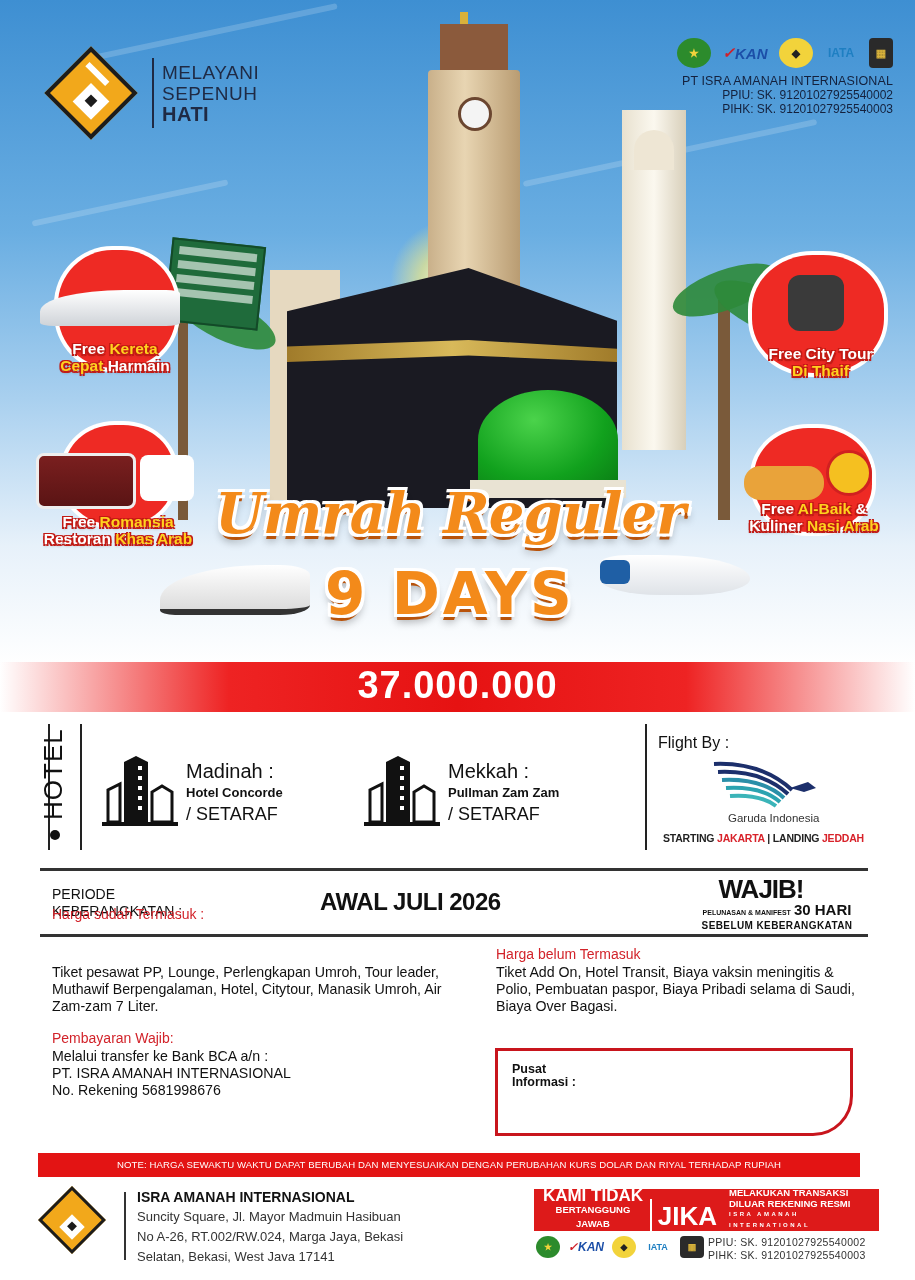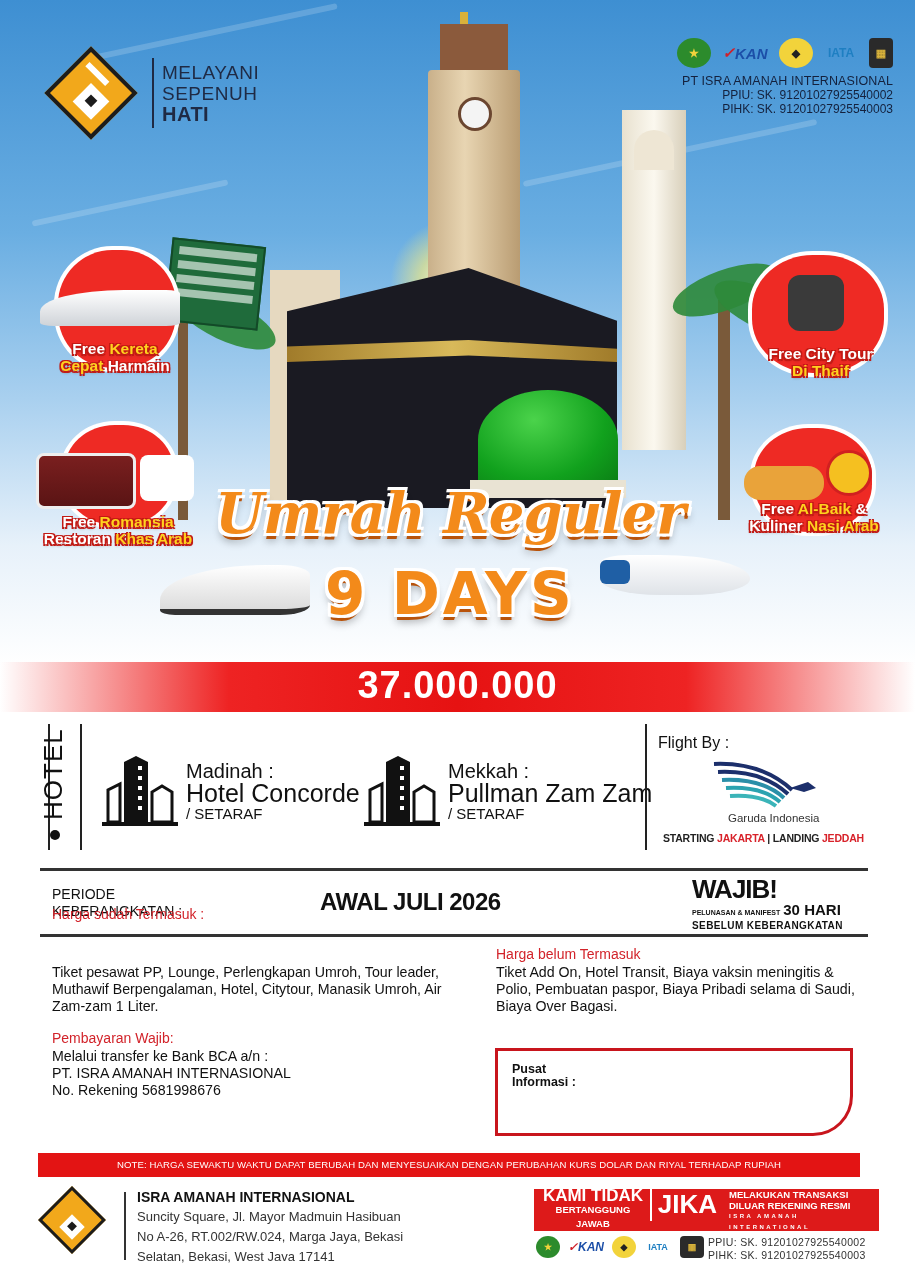--- a/index.html
+++ b/index.html
@@ -58,52 +58,52 @@
 
 .price-bar{position:absolute;left:0;top:662px;width:915px;height:50px;background:linear-gradient(90deg,rgba(230,30,30,0) 0%,#ee2323 25%,#e61212 50%,#ee2323 75%,rgba(230,30,30,0) 100%)}
 .price-text{position:absolute;left:0;top:664px;width:915px;text-align:center;color:#fff;font-weight:bold;font-size:38px;letter-spacing:1px}
 .hline-l1{position:absolute;left:48px;top:724px;width:2px;height:126px;background:#222}
 .hline-l2{position:absolute;left:80px;top:724px;width:2px;height:126px;background:#222}
 .hotel-vert{position:absolute;left:38px;top:840px;transform:rotate(-90deg);transform-origin:left top;font-size:26px;letter-spacing:1px;color:#111;white-space:nowrap}
 .hotel-vert .dot{display:inline-block;width:10px;height:10px;border-radius:50%;background:#111;margin-right:10px;vertical-align:middle}
 .hotel-item{position:absolute;display:flex;align-items:center}
 .bld-icon{width:76px;height:72px;margin-right:8px}
 .hotel-city{font-size:20px;line-height:22px}
-.hotel-name{font-size:25px;font-weight:normal;line-height:22px}
-.hotel-eq{font-size:15px;line-height:20px}
+.hotel-name{font-size:13px;font-weight:bold;line-height:22px}
+.hotel-eq{font-size:18px;line-height:20px}
 .vsep-r{position:absolute;left:645px;top:724px;width:2px;height:126px;background:#222}
 .flight-by{position:absolute;left:658px;top:734px;font-size:16px;color:#111}
 .garuda{position:absolute;left:712px;top:760px;width:110px;height:50px}
 .garuda-name{position:absolute;left:728px;top:812px;font-size:11.5px;color:#333}
 .flight-route{position:absolute;left:663px;top:832px;font-size:10.5px;font-weight:bold;color:#222;letter-spacing:-.2px}
 .flight-route .r{color:#d8222a}
 .hr{position:absolute;left:40px;width:828px;height:3px;background:#333}
 
 .periode-lbl{position:absolute;left:52px;top:886px;font-size:14px;line-height:17px;color:#111}
 .periode-val{position:absolute;left:320px;top:888px;font-size:24px;font-weight:bold;color:#111;letter-spacing:-.5px}
-.wajib{position:absolute;left:692px;top:876px;width:170px;text-align:left}
+.wajib{position:absolute;left:692px;top:876px;width:170px;text-align:center}
 .wajib .w1{font-size:26px;font-weight:bold;line-height:26px;letter-spacing:-1px;padding-right:32px}
 .wajib .w2{font-size:15px;font-weight:bold;line-height:15px}
 .wajib .w2 small{font-size:7px;font-weight:bold;margin-right:3px}
 .wajib .w3{font-size:10px;font-weight:bold;letter-spacing:.4px}
 
 .sec-h{position:absolute;font-size:14px;color:#d2232a;font-weight:normal}
 .sec-b{position:absolute;font-size:14.2px;line-height:17px;color:#111}
 .info-box{position:absolute;left:495px;top:1048px;width:358px;height:88px;border:3px solid #c8151d;border-radius:0 0 40px 0}
 .info-lbl{position:absolute;left:512px;top:1063px;font-size:12.5px;font-weight:bold;line-height:13px;color:#111}
 
 .note{position:absolute;left:38px;top:1153px;width:822px;height:24px;background:#e31414;color:#fff;font-size:9.6px;text-align:center;line-height:24px;letter-spacing:.1px}
 
 .f-logo{position:absolute;left:48px;top:1196px;width:48px;height:48px;transform:rotate(45deg);background:#f2a81b;border:3px solid #1c1c1c}
 .f-logo .w1{position:absolute;left:17px;top:17px;width:18px;height:18px;background:#fff}
 .f-logo .w2{position:absolute;left:22px;top:22px;width:7px;height:7px;background:#1c1c1c}
 .f-sep{position:absolute;left:124px;top:1192px;width:2px;height:68px;background:#333}
 .f-name{position:absolute;left:137px;top:1189px;font-size:14px;font-weight:bold;color:#111}
 .f-addr{position:absolute;left:137px;top:1207px;font-size:13px;line-height:20px;color:#333}
-.warn{position:absolute;left:534px;top:1189px;width:345px;height:42px;background:#dd1a1a;color:#fff;display:flex;align-items:flex-start;padding:0 8px}
+.warn{position:absolute;left:534px;top:1189px;width:345px;height:42px;background:#dd1a1a;color:#fff;display:flex;align-items:flex-end;padding:0 8px}
 .warn .a{text-align:center;line-height:14px}
 .warn .a1{font-size:17px;font-weight:bold}
 .warn .a2{font-size:9.5px;font-weight:bold}
 .warn .sep{width:2px;height:32px;background:#fff;margin:0 6px}
 .warn .j{font-size:26px;font-weight:bold;line-height:30px;margin-right:12px}
 .warn .b{line-height:11px}
 .warn .b1{font-size:9.5px;font-weight:bold}
 .warn .b3{font-size:6px;letter-spacing:2.5px;font-weight:bold}
 .f-badges{position:absolute;left:536px;top:1236px;display:flex;gap:6px;align-items:center}
 .f-badges .badge{width:24px;height:22px;font-size:9px}
@@ -295,21 +295,21 @@
 <div class="periode-val">AWAL JULI 2026</div>
 <div class="wajib">
   <div class="w1">WAJIB!</div>
   <div class="w2"><small>PELUNASAN &amp; MANIFEST</small><span>30 HARI</span></div>
   <div class="w3">SEBELUM KEBERANGKATAN</div>
 </div>
 
 <div class="hr" style="top:934px"></div>
 
 <div class="sec-h" style="left:52px;top:906px">Harga sudah Termasuk :</div>
-<div class="sec-b" style="left:52px;top:964px;width:400px">Tiket pesawat PP, Lounge, Perlengkapan Umroh, Tour leader, Muthawif Berpengalaman, Hotel, Citytour, Manasik Umroh, Air Zam-zam 1 Liter.</div>
+<div class="sec-b" style="left:52px;top:964px;width:400px">Tiket pesawat PP, Lounge, Perlengkapan Umroh, Tour leader, Muthawif Berpengalaman, Hotel, Citytour, Manasik Umroh, Air Zam-zam 7 Liter.</div>
 
 <div class="sec-h" style="left:52px;top:1030px">Pembayaran Wajib:</div>
 <div class="sec-b" style="left:52px;top:1048px">
   <div>Melalui transfer ke Bank BCA a/n :</div>
   <div>PT. ISRA AMANAH INTERNASIONAL</div>
   <div>No. Rekening  5681998676</div>
 </div>
 
 <div class="sec-h" style="left:496px;top:946px">Harga belum Termasuk</div>
 <div class="sec-b" style="left:496px;top:964px;width:372px">Tiket Add On, Hotel Transit, Biaya vaksin meningitis &amp; Polio, Pembuatan paspor, Biaya Pribadi selama di Saudi, Biaya Over Bagasi.</div>

